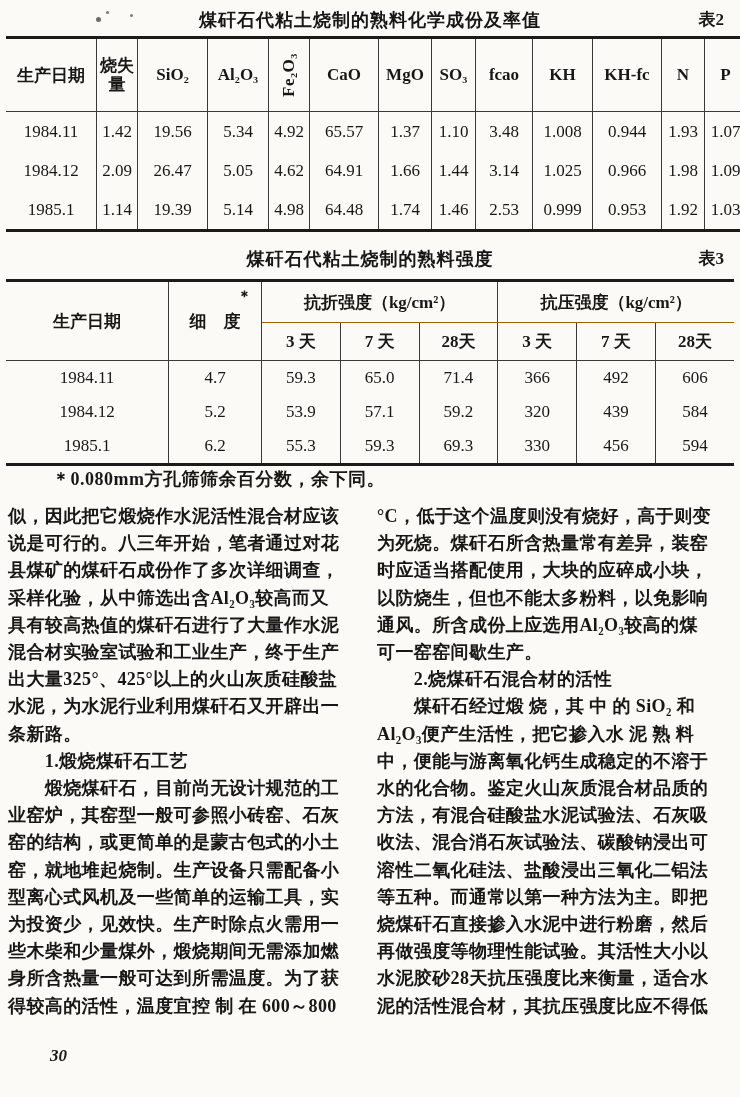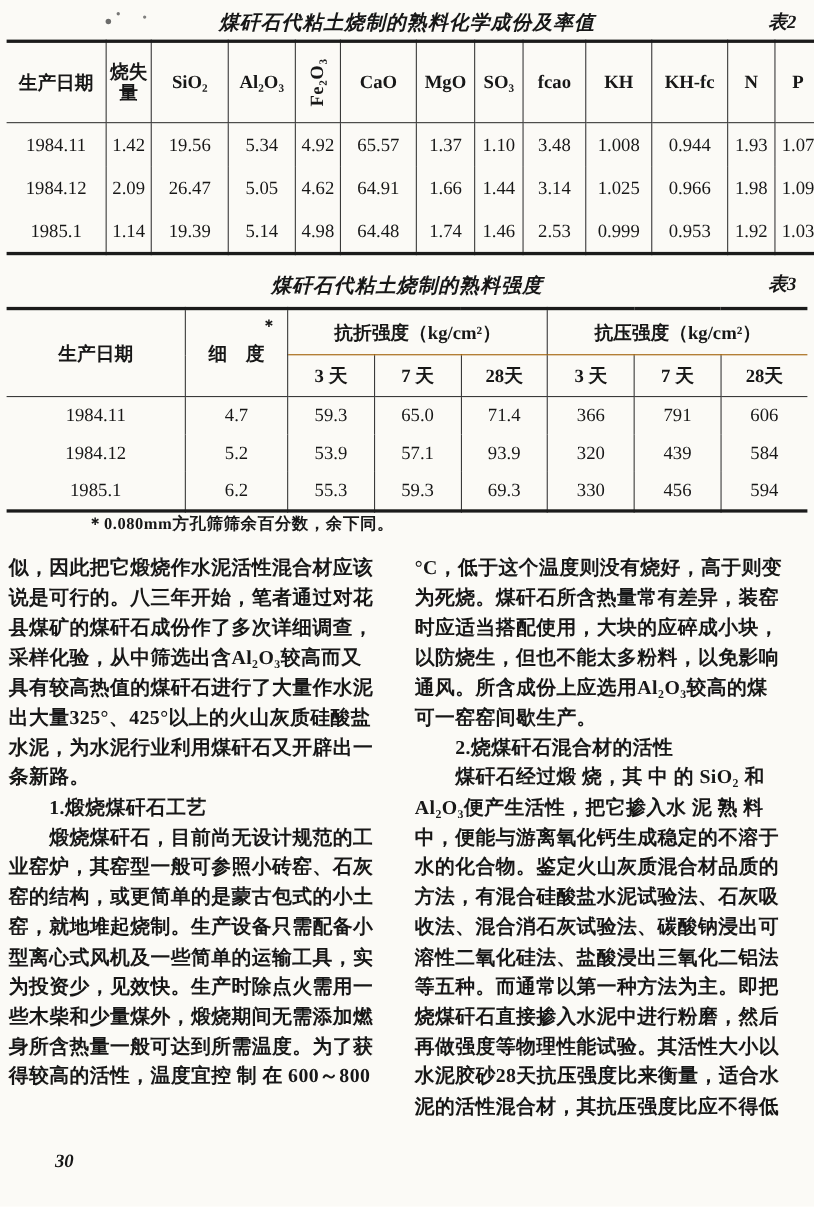--- a/index.html
+++ b/index.html
@@ -3,21 +3,21 @@
 <meta charset="utf-8">
 <style>
   html,body { margin:0; padding:0; }
   body { font-family: "Liberation Serif", "DejaVu Serif", serif; }
   .sheet {
     position:relative; width:740px; height:1097px;
     background:#fbfaf6; color:#171717; overflow:hidden;
   }
   
   .cap { position:absolute; left:0; width:740px; text-align:center;
-         font-size:18px; font-weight:bold; letter-spacing:1px;font-style:italic; }
+         font-size:18px; font-weight:bold; letter-spacing:1px; }
   .cap .tag { position:absolute; right:16px; top:0; font-size:17px;
               font-weight:bold; letter-spacing:0; }
   .cap2 { top:8px; }
   .cap3 { top:247px; }
   
   table { border-collapse:collapse; table-layout:fixed; }
   .t2, .t3 {
     position:absolute; left:6px; width:728px; font-size:17px;
     border-top:3px solid #1b1b1b; border-bottom:3px solid #1b1b1b;
   }
@@ -34,22 +34,22 @@
          font-weight:600; letter-spacing:.5px; }
   
   .t3 .ga td { height:40px; font-weight:600; }
   .t3 .gb td { height:37px; font-weight:600; border-bottom:1px solid #3a3a3a; }
   .t3 td.span2 { border-bottom:1px solid #3a3a3a; }
   .t3 td.grp { border-bottom:1px solid #a16207; }
   .t3 .dr td { height:34px; }
   .fcell { position:relative; }
   .fcell .star { position:absolute; top:5px; right:9px; font-size:15px; font-weight:bold; }
   
-  .footnote { position:absolute; top:467px; left:52px; font-size:15px;
-              font-weight:600; letter-spacing:.5px;margin-left:27px; }
+  .footnote { position:absolute; top:467px; left:52px; font-size:18px;
+              font-weight:600; letter-spacing:.5px; }
   
   .bodywrap { position:absolute; top:503px; left:8px; width:726px;
               display:flex; gap:12px; }
   .col { width:357px; }
   .bl { font-size:18px; line-height:27.2px; font-weight:600;
         letter-spacing:.4px; white-space:nowrap; }
   
   .pagenum { position:absolute; top:1046px; left:50px; font-size:17px;
              font-weight:bold; font-style:italic; }
   .specks { position:absolute; top:11px; left:106px; width:3px; height:3px;
@@ -160,29 +160,29 @@
       <td style="width:79px">7 天</td>
       <td style="width:79px">28天</td>
     </tr>
     <tr class="dr">
       <td>1984.11</td>
       <td>4.7</td>
       <td>59.3</td>
       <td>65.0</td>
       <td>71.4</td>
       <td>366</td>
-      <td>791</td>
+      <td>492</td>
       <td>606</td>
     </tr>
     <tr class="dr">
       <td>1984.12</td>
       <td>5.2</td>
       <td>53.9</td>
       <td>57.1</td>
-      <td>93.9</td>
+      <td>59.2</td>
       <td>320</td>
       <td>439</td>
       <td>584</td>
     </tr>
     <tr class="dr">
       <td>1985.1</td>
       <td>6.2</td>
       <td>55.3</td>
       <td>59.3</td>
       <td>69.3</td>
@@ -195,20 +195,21 @@
 
   <div class="footnote">＊0.080mm方孔筛筛余百分数，余下同。</div>
 
   <div class="bodywrap">
     <div class="col">
       <div class="bl">似，因此把它煅烧作水泥活性混合材应该</div>
       <div class="bl">说是可行的。八三年开始，笔者通过对花</div>
       <div class="bl">县煤矿的煤矸石成份作了多次详细调查，</div>
       <div class="bl">采样化验，从中筛选出含Al₂O₃较高而又</div>
       <div class="bl">具有较高热值的煤矸石进行了大量作水泥</div>
+      <div class="bl">混合材实验室试验和工业生产，终于生产</div>
       <div class="bl">出大量325°、425°以上的火山灰质硅酸盐</div>
       <div class="bl">水泥，为水泥行业利用煤矸石又开辟出一</div>
       <div class="bl">条新路。</div>
       <div class="bl">　　1.煅烧煤矸石工艺</div>
       <div class="bl">　　煅烧煤矸石，目前尚无设计规范的工</div>
       <div class="bl">业窑炉，其窑型一般可参照小砖窑、石灰</div>
       <div class="bl">窑的结构，或更简单的是蒙古包式的小土</div>
       <div class="bl">窑，就地堆起烧制。生产设备只需配备小</div>
       <div class="bl">型离心式风机及一些简单的运输工具，实</div>
       <div class="bl">为投资少，见效快。生产时除点火需用一</div>

